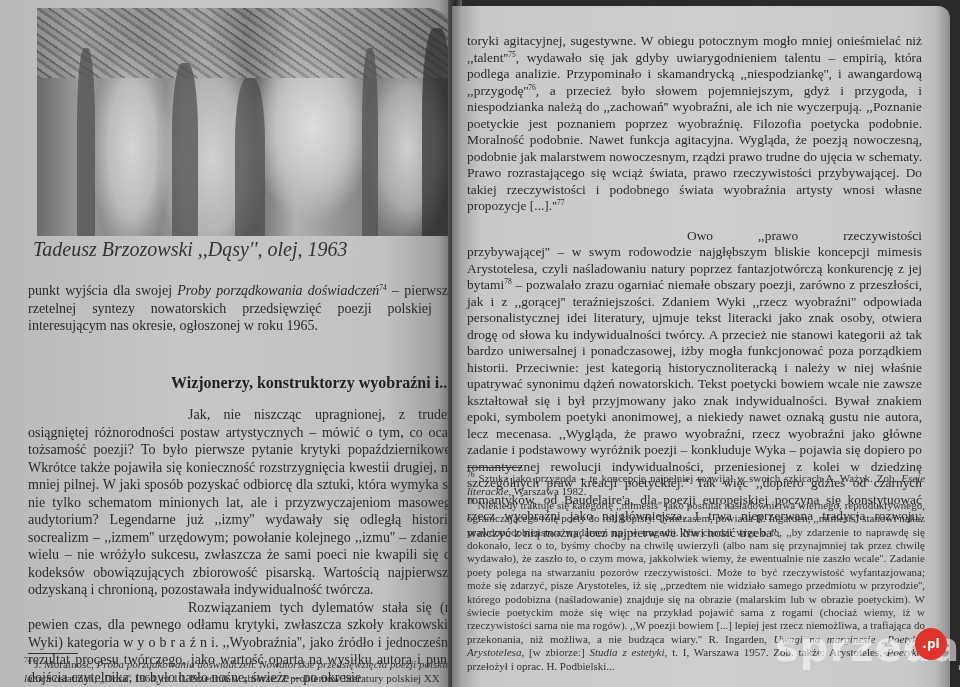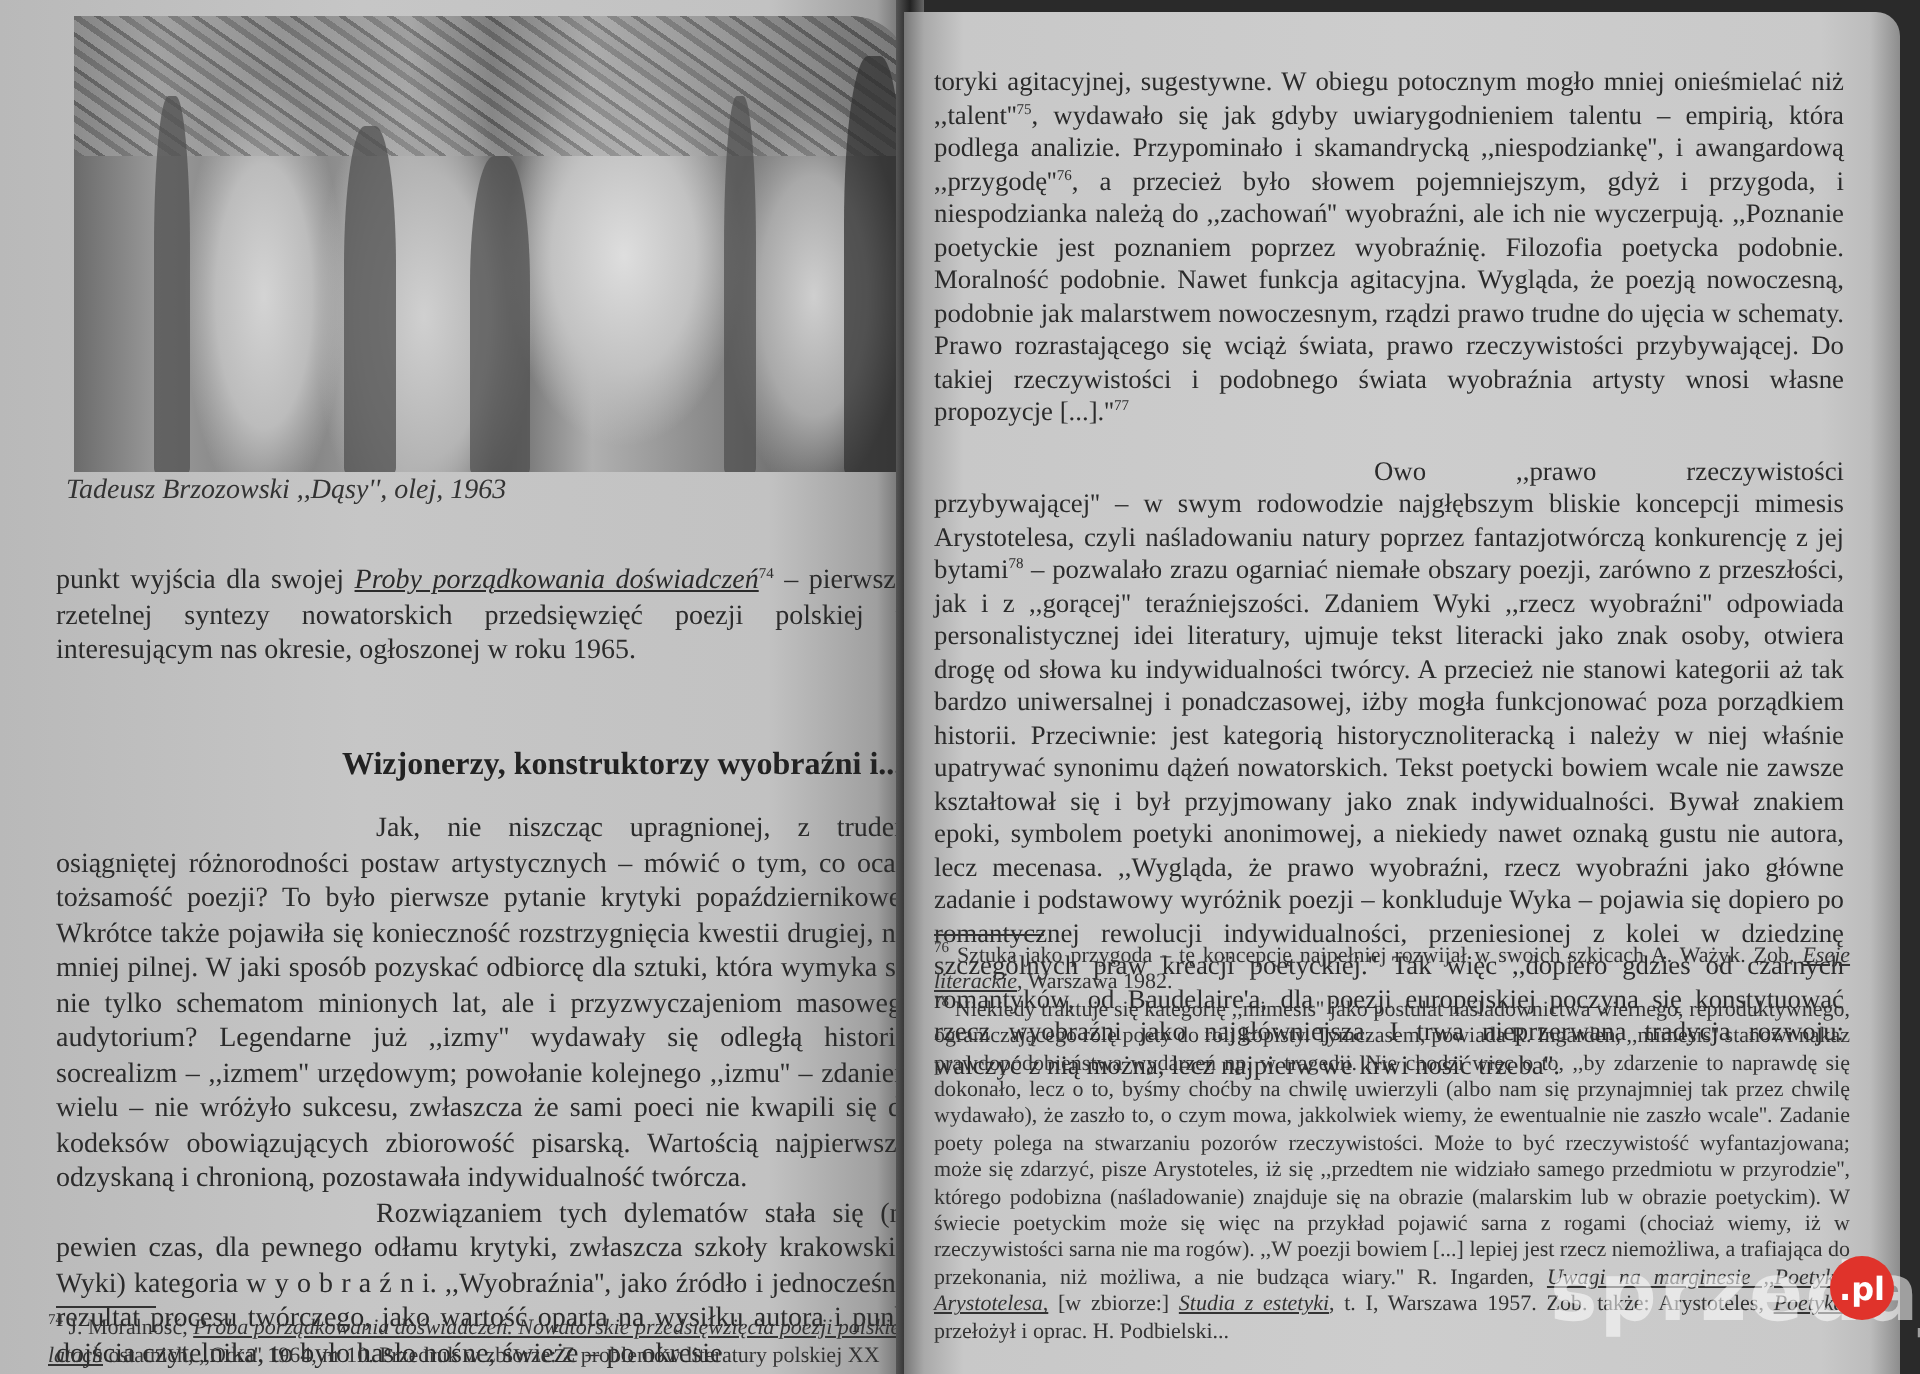--- a/index.html
+++ b/index.html
@@ -26,21 +26,21 @@
     border-top-right-radius: 30px;
     overflow: hidden;
   }
   .painting .trunk { position: absolute; background: #505050; opacity: .75; border-radius: 40% 40% 4px 4px; }
   .painting .canopy {
     position: absolute; left: 0; top: 0; width: 100%; height: 70px;
     background: repeating-linear-gradient(35deg, #6a6a6a 0 3px, #9a9a9a 3px 7px, #555 7px 9px, #a8a8a8 9px 14px);
     opacity: .55;
   }
   .caption {
-    position: absolute; left: 33px; top: 238px; font-style: italic; font-size: 14px; color: #333;
+    position: absolute; left: 33px; top: 238px; font-style: italic; font-size: 20px; color: #333;
   }
   .text-left {
     position: absolute; left: 28px; width: 430px; font-size: 14px; line-height: 17.5px; text-align: justify;
   }
   .text-left p { margin: 0; }
   .heading {
     position: absolute; left: 171px; top: 374px; font-weight: bold; font-size: 16px; color: #222;
   }
   .footnote-rule { position: absolute; height: 2px; background: #333; }
   .fn-left {
@@ -59,29 +59,29 @@
     background: linear-gradient(90deg, #555 0%, #222 50%, #666 100%); }
   .text-right {
     position: absolute; left: 15px; width: 455px; font-size: 13.4px; line-height: 16.5px; text-align: justify;
   }
   .text-right p { margin: 0; }
   .fn-right {
     position: absolute; left: 15px; top: 466px; width: 458px; font-size: 11px; line-height: 13.4px; color: #333; text-align: justify;
   }
   .fn-right p { margin: 0; }
   sup { font-size: 7.5px; vertical-align: 5px; line-height: 0; }
-  i { font-style: italic; text-decoration: underline; }
+  i { font-style: italic; }
 
   .watermark {
     position: absolute; left: 775px; top: 624px; font-family: "DejaVu Sans", sans-serif;
     font-size: 40px; font-weight: bold; color: rgba(255,255,255,0.55); letter-spacing: 1px;
   }
   .wm-badge {
     position: absolute; left: 915px; top: 628px; width: 32px; height: 32px; border-radius: 50%;
-    background: #e0332b; color: #fff; font-family: "DejaVu Sans", sans-serif; font-size: 16px; font-weight: bold;
+    background: #e0332b; color: #fff; font-family: "DejaVu Sans", sans-serif; font-size: 12px; font-weight: bold;
     display: flex; align-items: center; justify-content: center;
   }
 </style>
 </head>
 <body>
 
 <div class="page-left">
   <div class="painting">
     <div class="canopy"></div>
     <div class="trunk" style="left:40px;top:40px;width:18px;height:190px;"></div>

